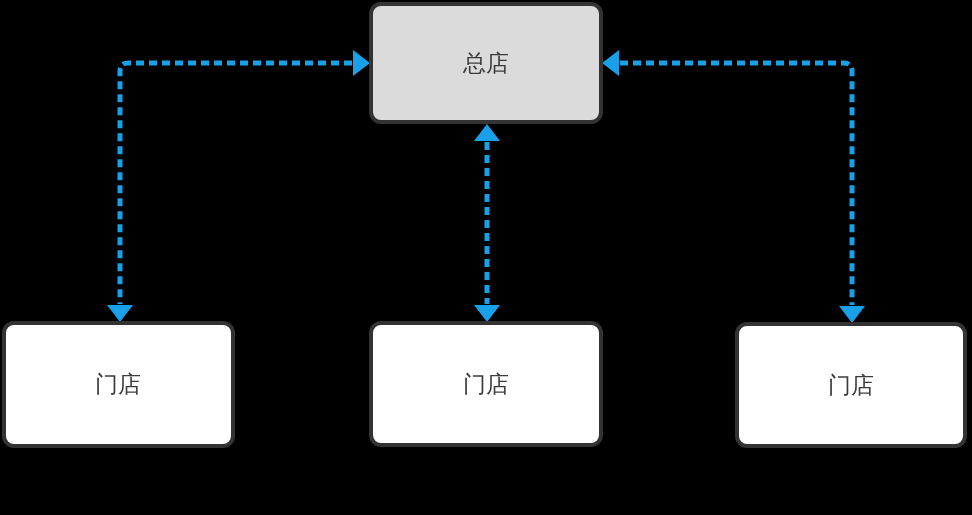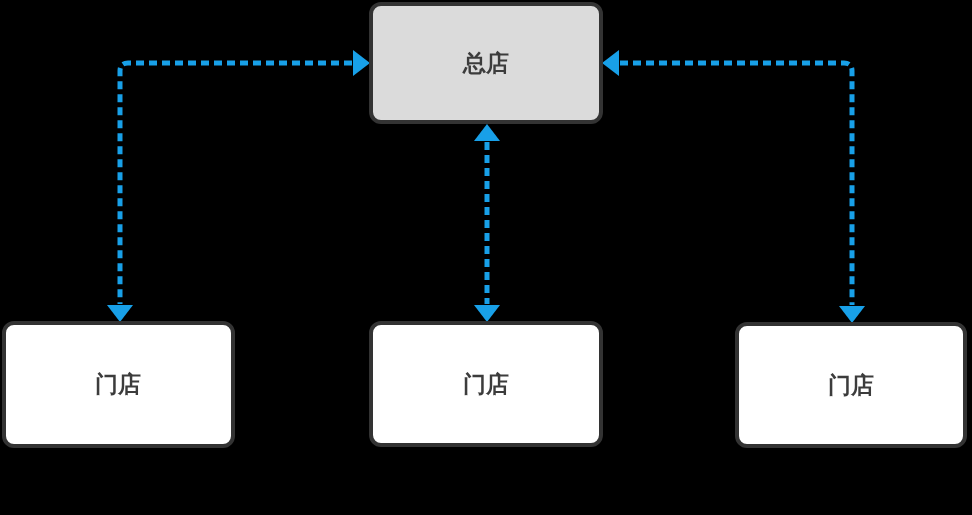--- a/index.html
+++ b/index.html
@@ -10,21 +10,20 @@
   body {
     width: 972px;
     height: 515px;
     overflow: hidden;
     font-family: "Liberation Sans", sans-serif;
   }
   .canvas {
     position: relative;
     width: 972px;
     height: 515px;
-    font-weight: bold;
   }
   .edge-line {
     fill: none;
     stroke-width: 5;
     stroke-dasharray: 8 5;
     stroke-linecap: butt;
   }
   .node-box {
     stroke: #333333;
     stroke-width: 4;

